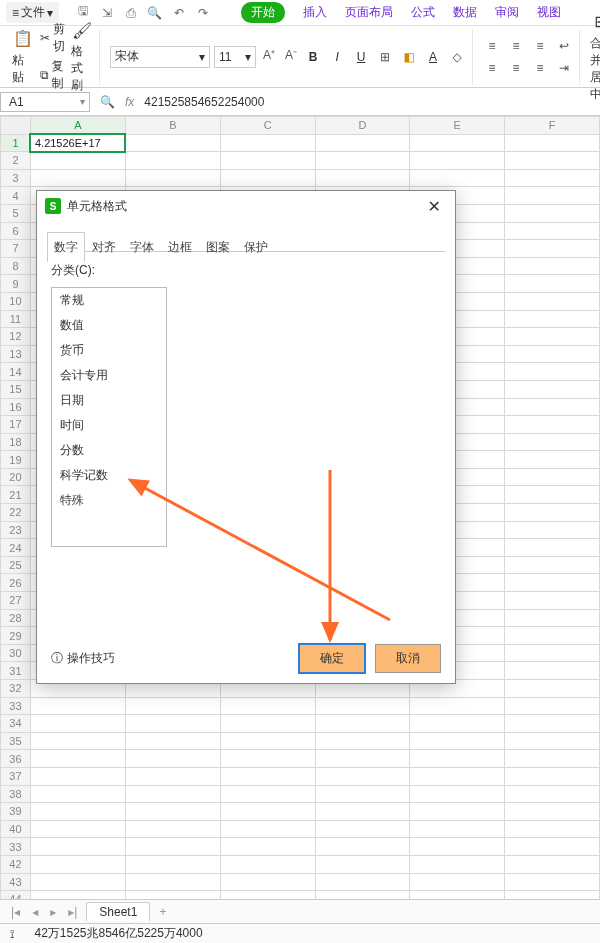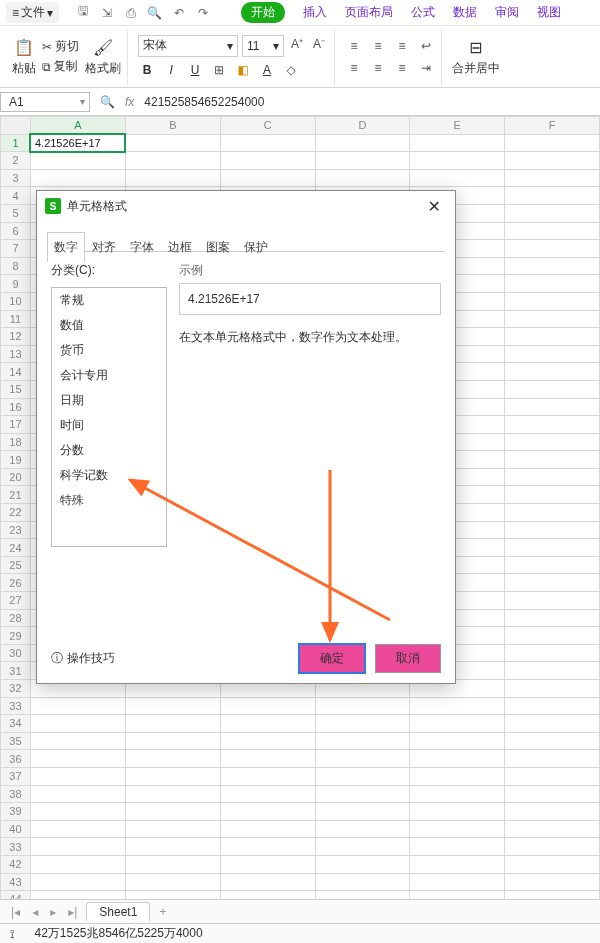--- a/index.html
+++ b/index.html
@@ -50,21 +50,21 @@
 .cat-label{margin-bottom:8px}
 .cat-list{border:1px solid #bbb;width:116px;height:260px;overflow:hidden}
 .cat-list .item{padding:4px 8px}
 .cat-list .item.sel{border:1px dotted #888;background:#eee}
 .right-pane{flex:1}
 .sample-label{color:#666;margin-bottom:4px}
 .sample-box{border:1px solid #ccc;padding:8px;margin-bottom:14px}
 .dlg-footer{display:flex;align-items:center;padding:10px 14px;gap:10px}
 .dlg-footer .tips{color:#2a7de1;display:flex;align-items:center;gap:4px}
 .dlg-footer .sp{flex:1}
-.btn{border:1px solid #999;padding:5px 20px;background:#ec4899}
+.btn{border:1px solid #999;padding:5px 20px;background:#fdba74}
 .btn.primary{border:1px solid #2a7de1;outline:1px solid #2a7de1}
 .annot{position:absolute;pointer-events:none}
 .arrowline{stroke:#ff6a2b;stroke-width:3;fill:none}
 .arrowhead{fill:#ff6a2b}
 </style>
 </head>
 <body>
 
 <div class="menubar">
   <div class="menu-btn">
@@ -106,21 +106,21 @@
           <span>⧉</span>
           <span>复制</span>
         </div>
     </div>
     <div class="vbtn">
       <span class="ico">🖌</span>
       <span>格式刷</span>
     </div>
   </div>
   <div class="rgroup">
-    <div style="display:flex;flex-direction:column;gap:4px">
+    <div style="display:flex;flex-direction:row;gap:4px">
       <div style="display:flex;gap:4px">
         <div class="font-sel">
             <span>宋体</span>
             <span>▾</span>
           </div>
         <div class="size-sel">
             <span>11</span>
             <span>▾</span>
           </div>
         <span class="ic">A⁺</span>
@@ -627,25 +627,20 @@
         <div class="item">货币</div>
         <div class="item">会计专用</div>
         <div class="item">日期</div>
         <div class="item">时间</div>
         <div class="item">分数</div>
         <div class="item">科学记数</div>
         <div class="item">特殊</div>
 
       </div>
     </div>
-    <div class="right-pane">
-      <div class="sample-label">示例</div>
-      <div class="sample-box">4.21526E+17</div>
-      <div>在文本单元格格式中，数字作为文本处理。</div>
-    </div>
   </div>
   <div class="dlg-footer">
     <span class="tips">
         <span>ⓘ</span>
         <span>操作技巧</span>
       </span>
     <span class="sp"></span>
     <span class="btn primary">确定</span>
     <span class="btn">取消</span>
   </div>

